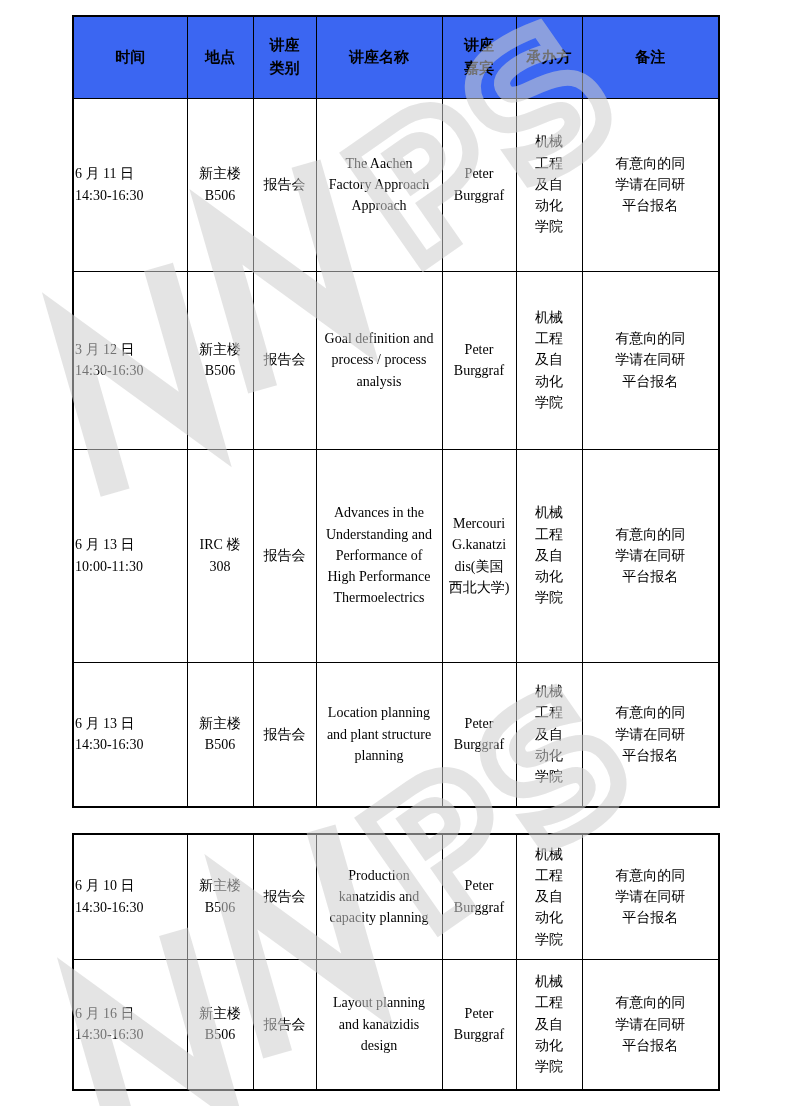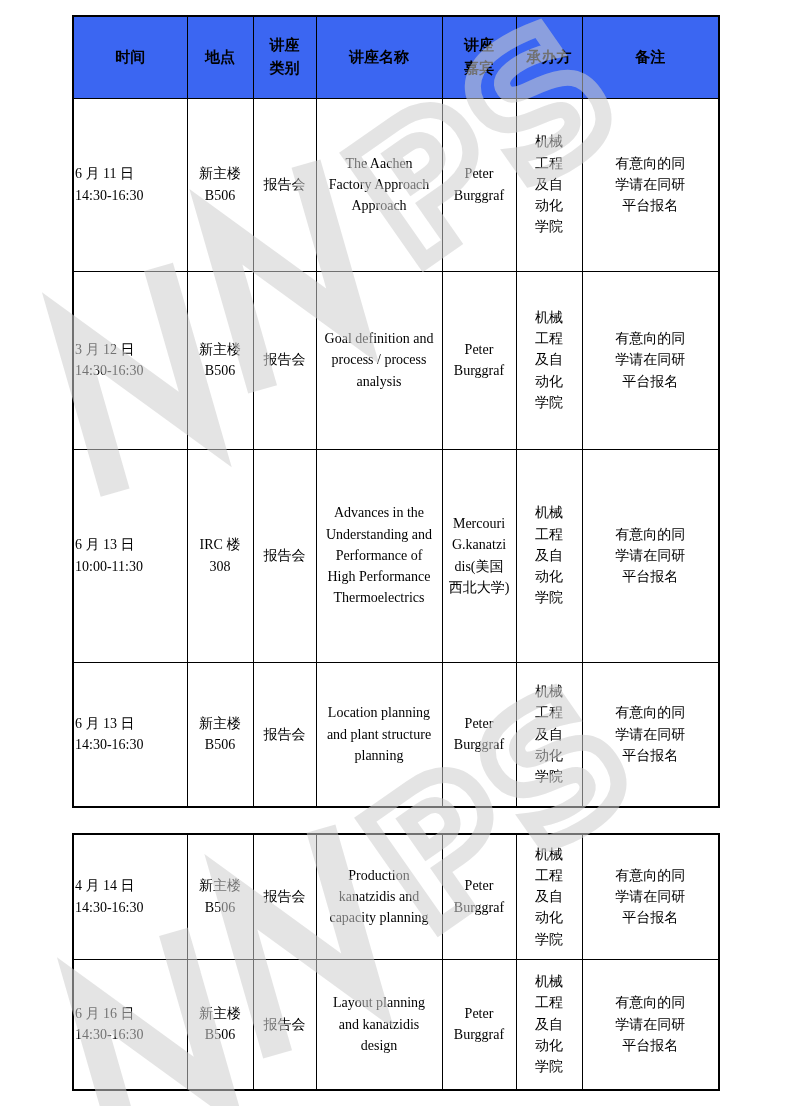--- a/index.html
+++ b/index.html
@@ -127,21 +127,21 @@
         <col style="width:66px">
         <col style="width:63px">
       <col style="width:126px">
         <col style="width:74px">
         <col style="width:66px">
       <col style="width:137px">
     </colgroup>
     <tbody>
         <tr class="rh125">
       <td class="time">
-        <div>4 月 14 日</div>
+        <div>6 月 10 日</div>
         <div>14:30-16:30</div>
       </td>
       <td>新主楼 B506</td>
       <td>报告会</td>
       <td>Production kanatzidis and capacity planning</td>
       <td>Peter Burggraf</td>
       <td class="org">机械工程及自动化学院</td>
       <td class="remark">有意向的同学请在同研平台报名</td>
     </tr>
     <tr class="rh131">

